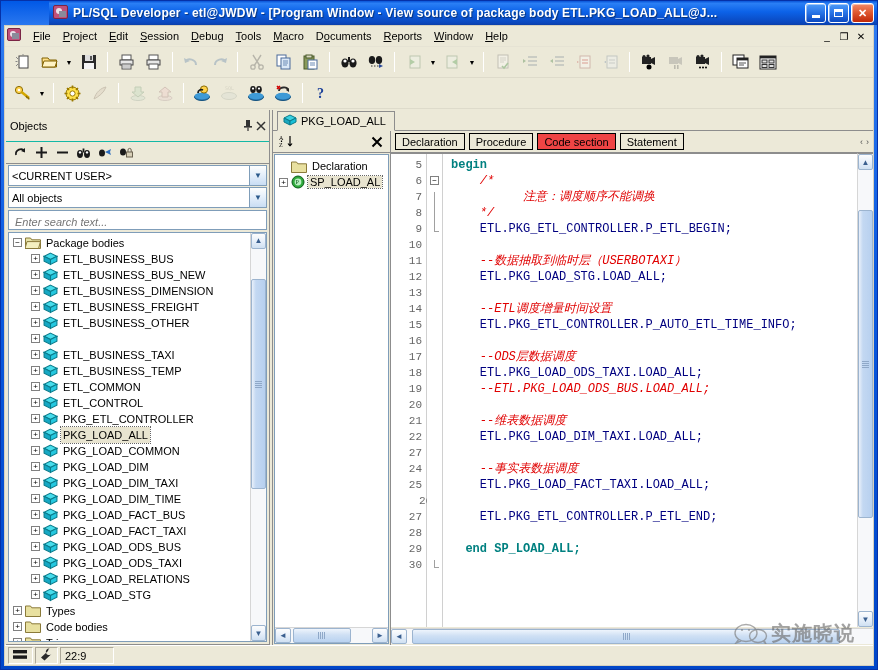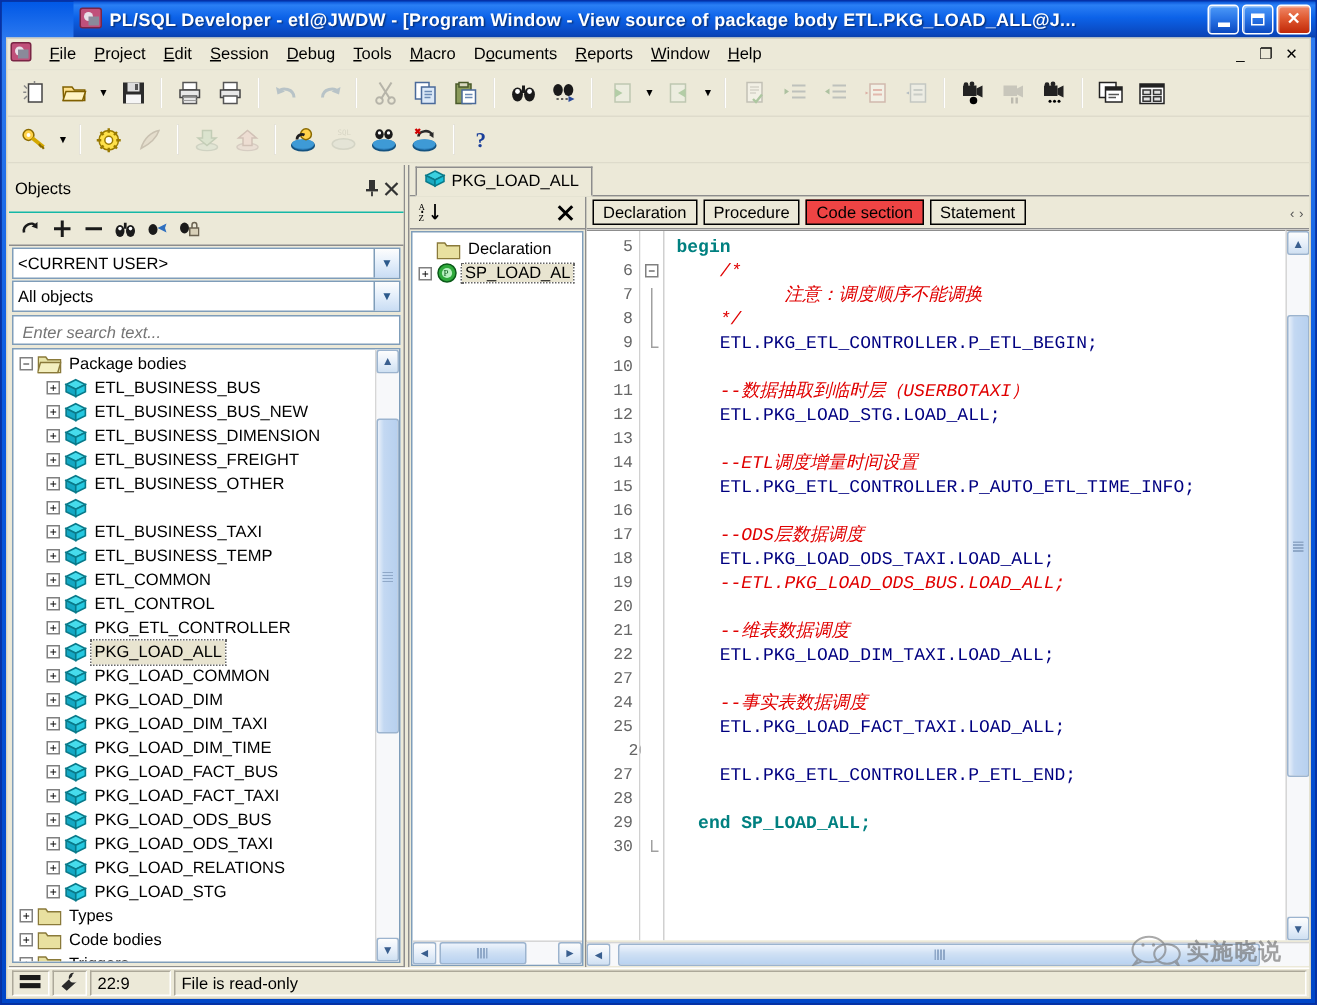--- a/index.html
+++ b/index.html
@@ -435,21 +435,21 @@
 
   
   #watermark {
     position:absolute; right: 22px; bottom: 22px;
     display:flex; align-items:center; gap:3px;
     opacity: 0.62;
     pointer-events:none;
   }
   #watermark .wm-text {
     font-family:Liberation Mono, monospace;
-    font-size: 15px; font-weight:bold;
+    font-size: 20px; font-weight:bold;
     color:#6b6b6b;
     letter-spacing:1px;
   }
 </style>
 </head>
 <body>
 
 <div id="app-window">
 
   <div id="title-bar">
@@ -1276,21 +1276,20 @@
         </span>
       </div>
       <div class="sb-cell">
         <span>
           <svg width="13" height="13" viewBox="0 0 13 13">
             <path d="M9.5 0.5 a3.3 3.3 0 1 0 2 5.6 L4.5 12.5 L1 9.5 L8 3 a3.3 3.3 0 0 1 1.5 -2.5 z" fill="#2a2a2a"></path>
           </svg>
         </span>
       </div>
       <div class="sb-cell" style="min-width:54px">22:9</div>
-      <div class="sb-cell" style="flex:1 1 auto;">File is read-only</div>
     </div>
   </div>
 
   <div id="watermark">
     <span>
       <svg width="34" height="22" viewBox="0 0 34 22">
         <ellipse cx="12" cy="11" rx="11" ry="8.5" fill="none" stroke="#777" stroke-width="1.4"></ellipse>
         <path d="M5 17 L2 21 L7 19" fill="none" stroke="#777" stroke-width="1.4"></path>
         <ellipse cx="24" cy="14" rx="8.5" ry="6.5" fill="none" stroke="#777" stroke-width="1.4"></ellipse>
         <path d="M29 19 L32 22 L30 18" fill="none" stroke="#777" stroke-width="1.4"></path>

